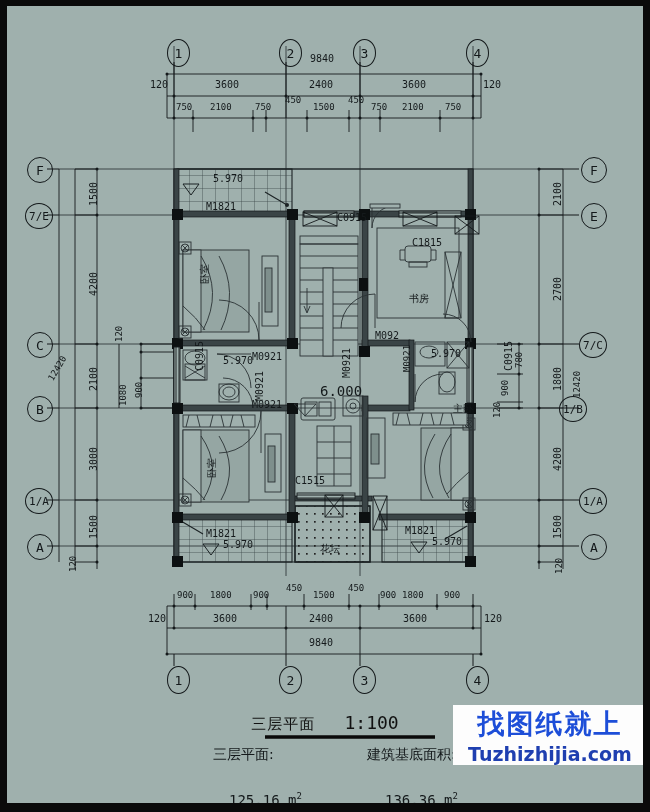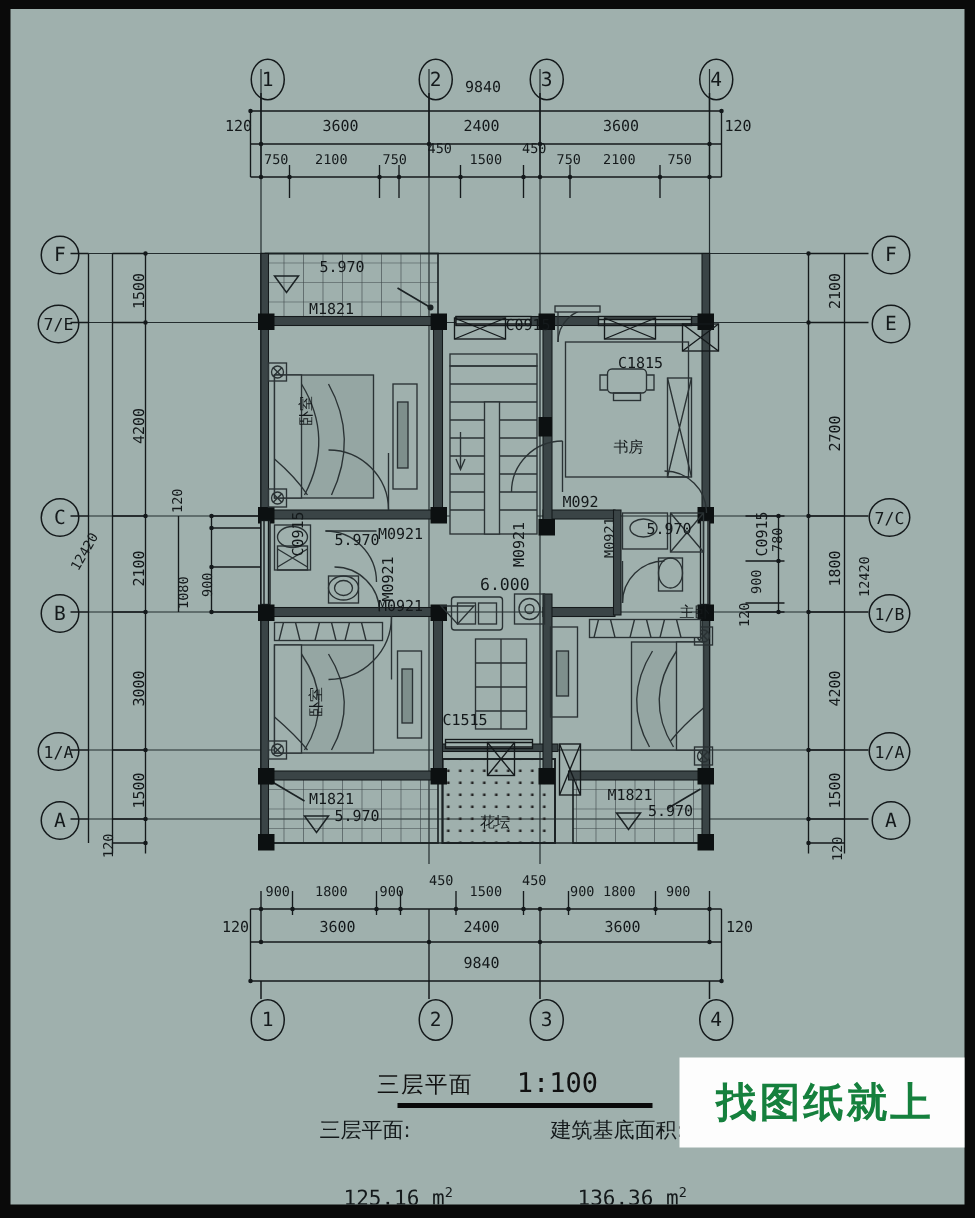--- a/index.html
+++ b/index.html
@@ -20,21 +20,21 @@
   .vert{transform-origin:0 0;}
   .gridcirc{position:absolute;border:1.3px solid #14191b;border-radius:50%;
     display:flex;align-items:center;justify-content:center;background:transparent;
     font-family:"DejaVu Sans Mono","Liberation Mono",monospace;color:#14191b;}
   .dimtxt{font-size:10px;}
   .dimtxt-s{font-size:9px;}
   #title{position:absolute;left:0;right:0;text-align:center;color:#111;}
   .wm{position:absolute;background:#fdfdfd;display:flex;flex-direction:column;
       align-items:center;justify-content:center;}
   .wm-cn{font-family:"DejaVu Sans","Liberation Sans",sans-serif;font-weight:bold;
-      color:#15803d;letter-spacing:2px;}
+      color:#1d4ed8;letter-spacing:2px;}
   .wm-url{font-family:"DejaVu Sans","Liberation Sans",sans-serif;font-weight:bold;}
 </style>
 </head>
 <body>
 
 <div id="page">
 
   <svg id="canvas" viewBox="0 0 636 797">
     <defs>
       <pattern id="tilepat" width="13" height="13" patternUnits="userSpaceOnUse">
@@ -525,21 +525,21 @@
 
   <div class="gridcirc" style="left:574px;top:151px;width:24px;height:24px;font-size:13px;">
       <span>F</span>
     </div>
   <div class="gridcirc" style="left:574px;top:197px;width:24px;height:24px;font-size:13px;">
       <span>E</span>
     </div>
   <div class="gridcirc" style="left:572px;top:326px;width:26px;height:24px;font-size:11px;">
       <span>7/C</span>
     </div>
-  <div class="gridcirc" style="left:572px;top:390px;width:26px;height:24px;font-size:11px;">
+  <div class="gridcirc" style="left:552px;top:390px;width:26px;height:24px;font-size:11px;">
       <span>1/B</span>
     </div>
   <div class="gridcirc" style="left:572px;top:482px;width:26px;height:24px;font-size:11px;">
       <span>1/A</span>
     </div>
   <div class="gridcirc" style="left:574px;top:528px;width:24px;height:24px;font-size:13px;">
       <span>A</span>
     </div>
 
   <div class="lbl dimtxt" style="left:303px;top:48px;">9840</div>
@@ -601,21 +601,21 @@
   <div class="lbl dimtxt-s vert" style="left:486px;top:412px;transform:rotate(-90deg);">120</div>
 
   <div class="lbl cn" style="left:193px;top:278px;font-size:10px;transform:rotate(-90deg);transform-origin:0 0;">卧室</div>
   <div class="lbl cn" style="left:402px;top:288px;font-size:10px;">书房</div>
   <div class="lbl cn" style="left:398px;top:398px;font-size:10px;margin-left:48px;">主卧</div>
   <div class="lbl cn" style="left:200px;top:472px;font-size:10px;transform:rotate(-90deg);transform-origin:0 0;">卧室</div>
   <div class="lbl cn" style="left:313px;top:538px;font-size:10px;">花坛</div>
 
   <div class="lbl dimtxt" style="left:206px;top:168px;">5.970</div>
   <div class="lbl dimtxt" style="left:216px;top:350px;">5.970</div>
-  <div class="lbl dimtxt" style="left:313px;top:378px;font-size:11px;">6.000</div>
+  <div class="lbl dimtxt" style="left:313px;top:378px;font-size:14px;">6.000</div>
   <div class="lbl dimtxt" style="left:424px;top:343px;">5.970</div>
   <div class="lbl dimtxt" style="left:216px;top:534px;">5.970</div>
   <div class="lbl dimtxt" style="left:425px;top:531px;">5.970</div>
 
   <div class="lbl dimtxt" style="left:199px;top:196px;">M1821</div>
   <div class="lbl dimtxt" style="left:199px;top:523px;">M1821</div>
   <div class="lbl dimtxt" style="left:398px;top:520px;">M1821</div>
   <div class="lbl dimtxt" style="left:245px;top:346px;">M0921</div>
   <div class="lbl dimtxt" style="left:245px;top:394px;">M0921</div>
   <div class="lbl dimtxt vert" style="left:248px;top:395px;transform:rotate(-90deg);">M0921</div>
@@ -637,15 +637,16 @@
   <div class="lbl cn" style="left:360px;top:741px;font-size:14px;">建筑基底面积:</div>
   <div class="lbl" style="left:222px;top:786px;font-size:14px;">
     <span>125.16 m</span><sup style="font-size:9px;">2</sup>
   </div>
   <div class="lbl" style="left:378px;top:786px;font-size:14px;">
     <span>136.36 m</span><sup style="font-size:9px;">2</sup>
   </div>
 
   <div class="wm" style="left:446px;top:699px;width:194px;height:60px;">
     <div class="wm-cn" style="font-size:27px;">找图纸就上</div>
+    <div class="wm-url" style="font-size:19px;color:#1f3fb0;margin-top:1px;">Tuzhizhijia.com</div>
   </div>
 
 </div>
 
 </body></html>

